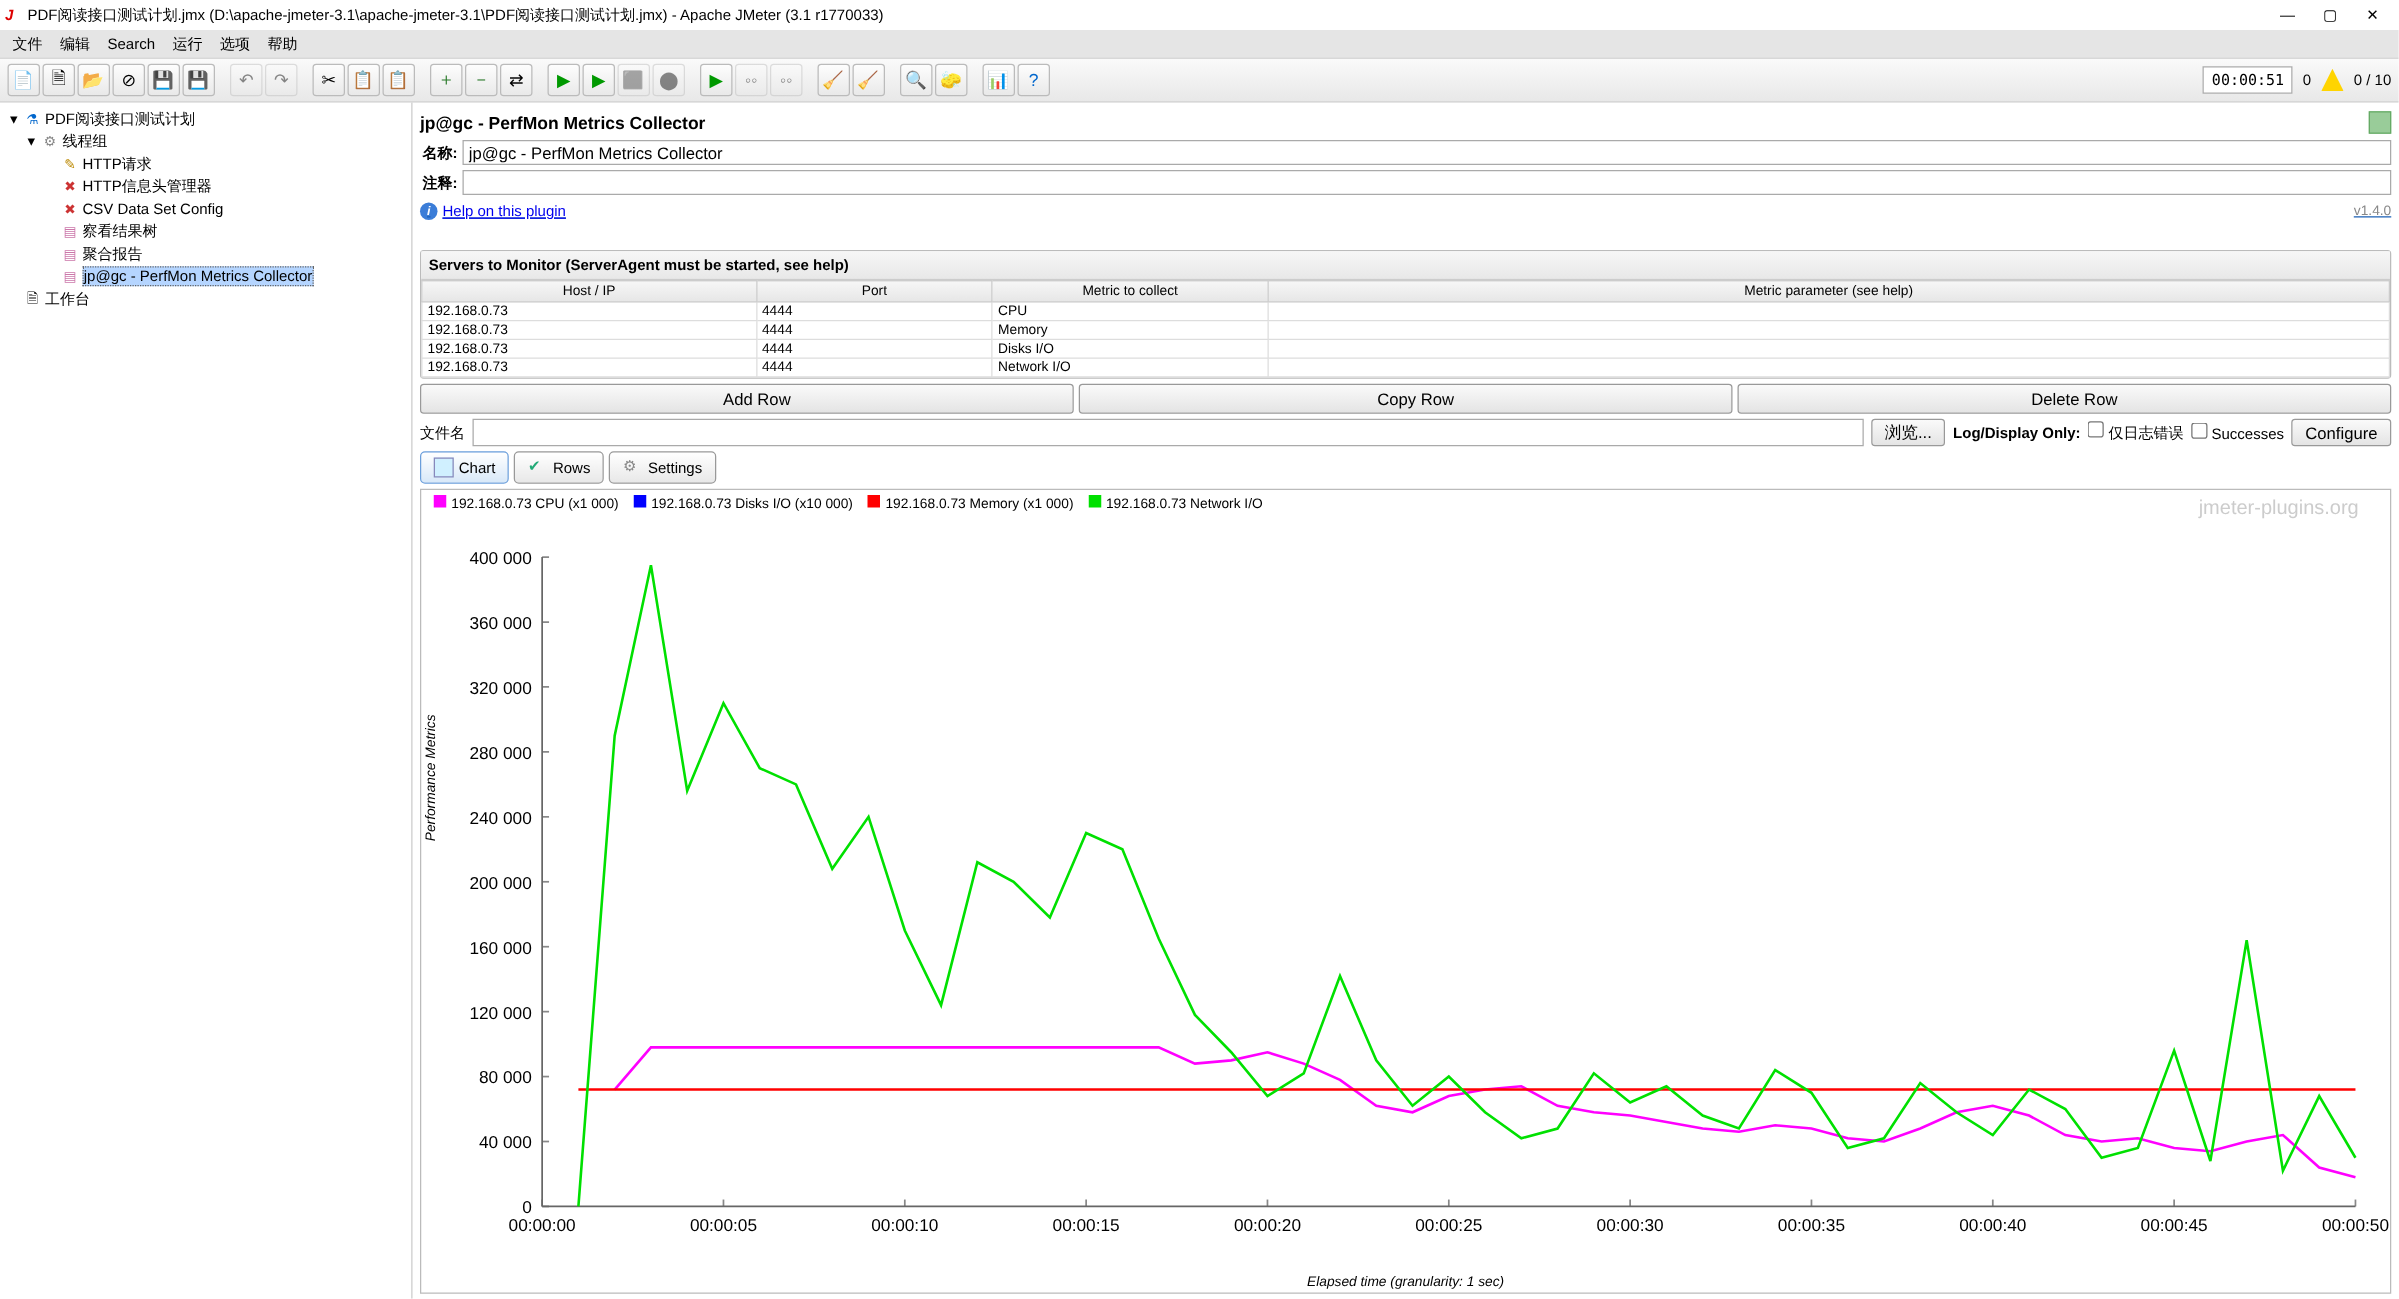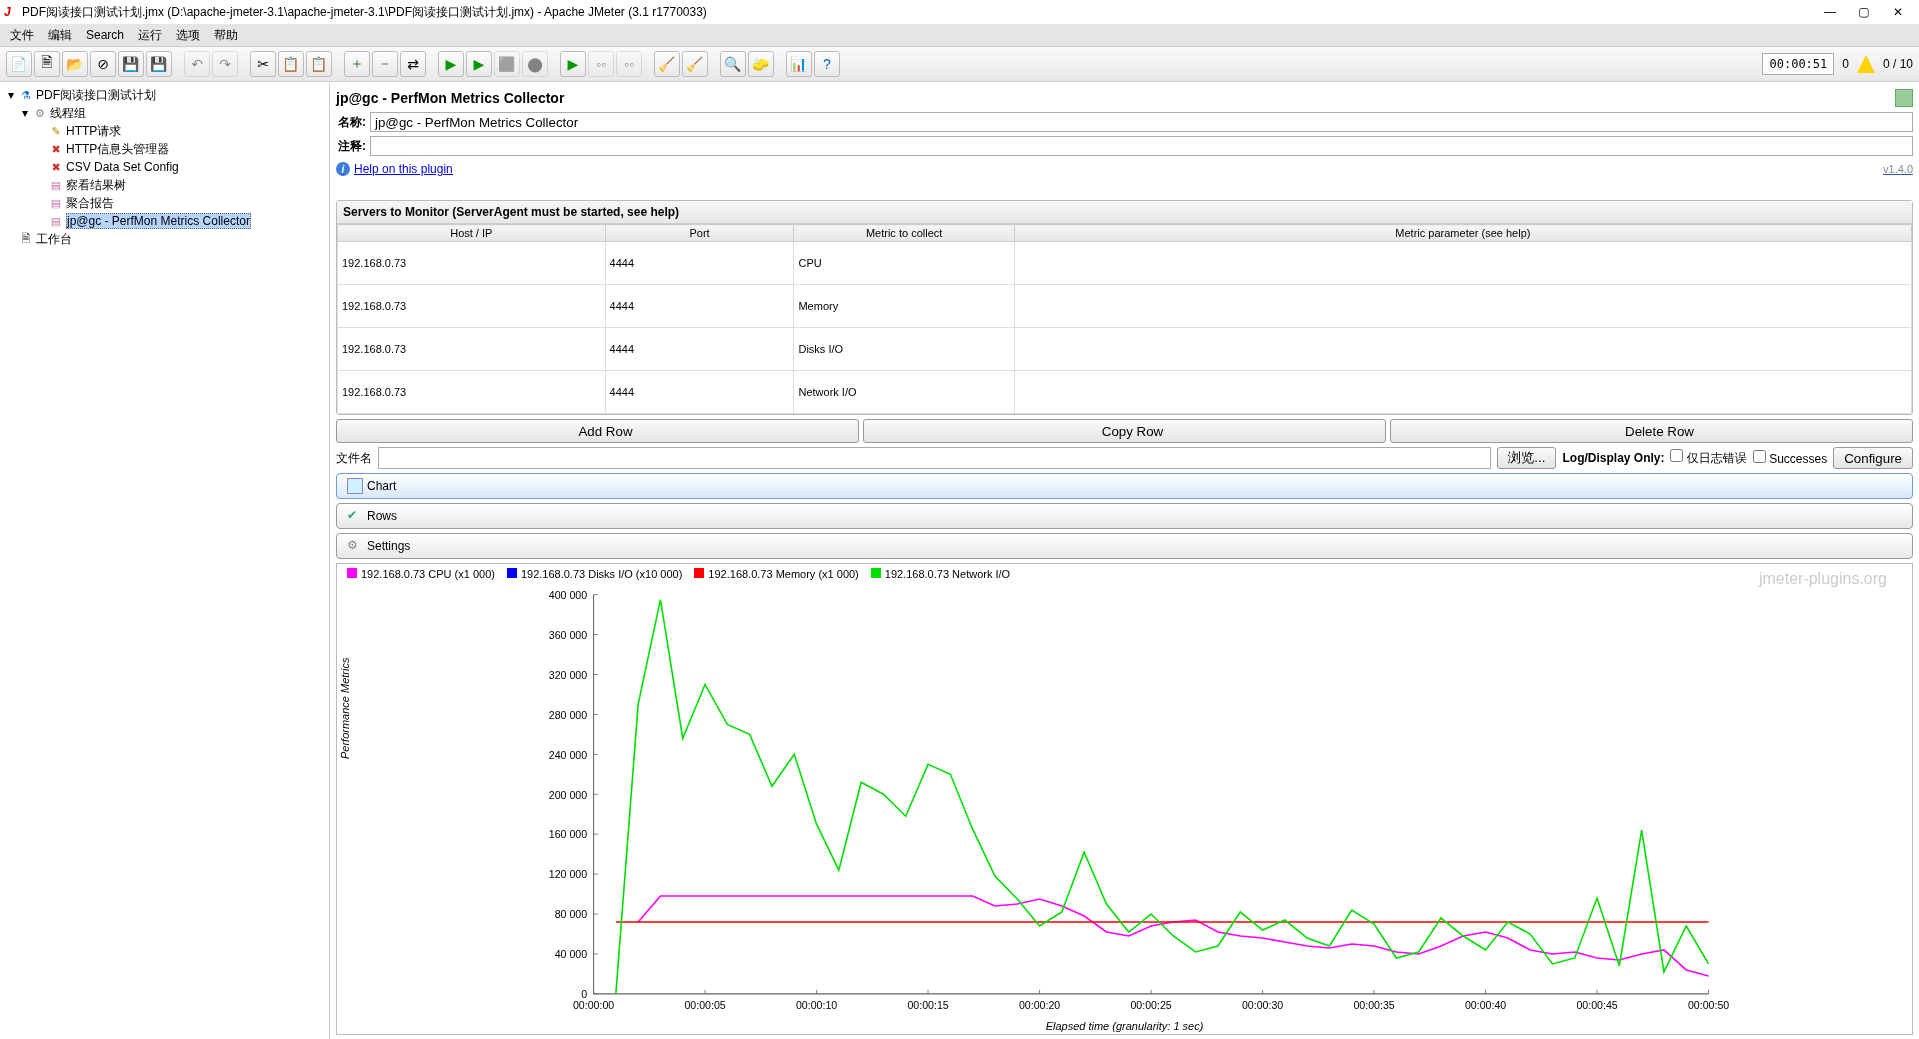--- a/index.html
+++ b/index.html
@@ -32,27 +32,27 @@
 .frow { display: flex; align-items: center; margin: 2px 0; }
 .frow .lbl { width: 34px; text-align: right; padding-right: 4px; font-weight: bold; }
 .frow input { flex: 1; border: 1px solid #aaa; padding: 2px 4px; height: 20px; }
 .helplink { color: #1a5fb4; text-decoration: underline; padding: 4px 0; display: flex; align-items: center; }
 .infoicon { width: 14px; height: 14px; border-radius: 50%; background: #3b7dd8; color: #fff; font-size: 10px; display: inline-flex; align-items: center; justify-content: center; margin-right: 4px; font-style: italic; font-weight: bold; }
 .version { margin-left: auto; color: #888; font-size: 11px; }
 .panel { border: 1px solid #bbb; border-radius: 3px; margin-top: 20px; }
 .panel-title { font-weight: bold; padding: 4px 6px; background: linear-gradient(#f6f6f6,#e8e8e8); border-bottom: 1px solid #ccc; }
 table.grid { width: 100%; border-collapse: collapse; font-size: 11px; }
 table.grid th { background: linear-gradient(#f6f6f6,#e6e6e6); border: 1px solid #ccc; padding: 2px 16px; font-weight: normal; }
-table.grid td { border: 1px solid #ddd; padding: 15px 4px; height: 14px; }
+table.grid td { border: 1px solid #ddd; padding: 1px 4px; height: 14px; }
 .btnrow { display: flex; gap: 4px; margin-top: 4px; }
 .bigbtn { flex: 1; height: 24px; border: 1px solid #999; border-radius: 3px; background: linear-gradient(#fafafa,#e4e4e4); padding-left: 16px; }
 .filebar { display: flex; align-items: center; gap: 6px; margin: 4px 0; }
 .filebar input[type=text] { flex: 1; border: 1px solid #aaa; height: 22px; padding: 0 4px; }
 .smbtn { height: 22px; padding: 0 10px; border: 1px solid #999; border-radius: 3px; background: linear-gradient(#fafafa,#e4e4e4); }
-.tabs { display: flex; gap: 4px; flex-direction: column; }
+.tabs { display: flex; gap: 4px; }
 .tab { border: 1px solid #999; border-radius: 4px; padding: 4px 10px; background: linear-gradient(#fff,#e8e8e8); display: flex; align-items: center; gap: 4px; }
 .tab.active { background: linear-gradient(#fff,#d8e8f8); border-color: #6a9edb; }
 .tabicon { width: 16px; height: 16px; display: inline-block; }
 .chartwrap { flex: 1; border: 1px solid #bbb; margin-top: 4px; position: relative; background: #fff; overflow: hidden; }
 .legend { display: flex; gap: 12px; padding: 4px 10px; font-size: 11px; }
 .legend .sw { width: 10px; height: 10px; display: inline-block; margin-right: 4px; }
 .watermark { position: absolute; top: 6px; right: 25px; color: #ccc; font-size: 16px; }
 svg.plot { width: 100%; height: calc(100% - 24px); }
 .ylabel { position: absolute; left: 2px; top: 50%; transform: rotate(-90deg) translateX(40px); transform-origin: left top; font-size: 11px; font-style: italic; }
 .xlabel { position: absolute; bottom: 2px; left: 0; right: 0; text-align: center; font-size: 11px; font-style: italic; }

